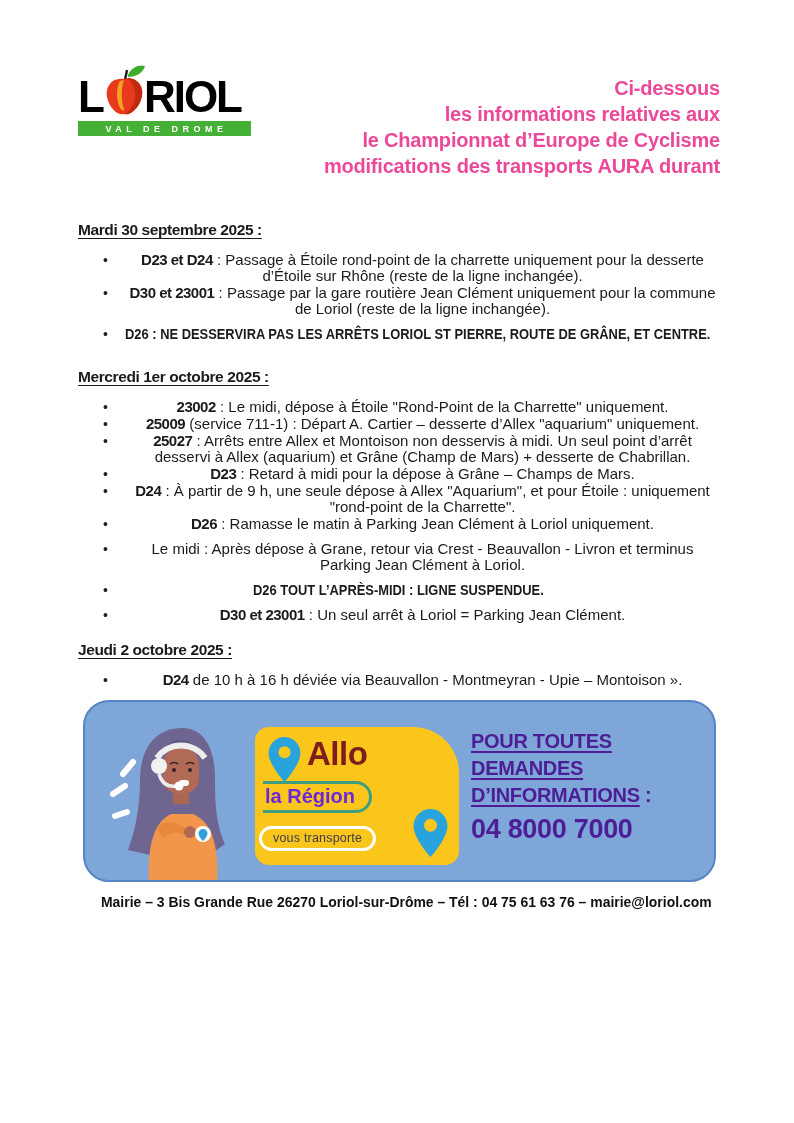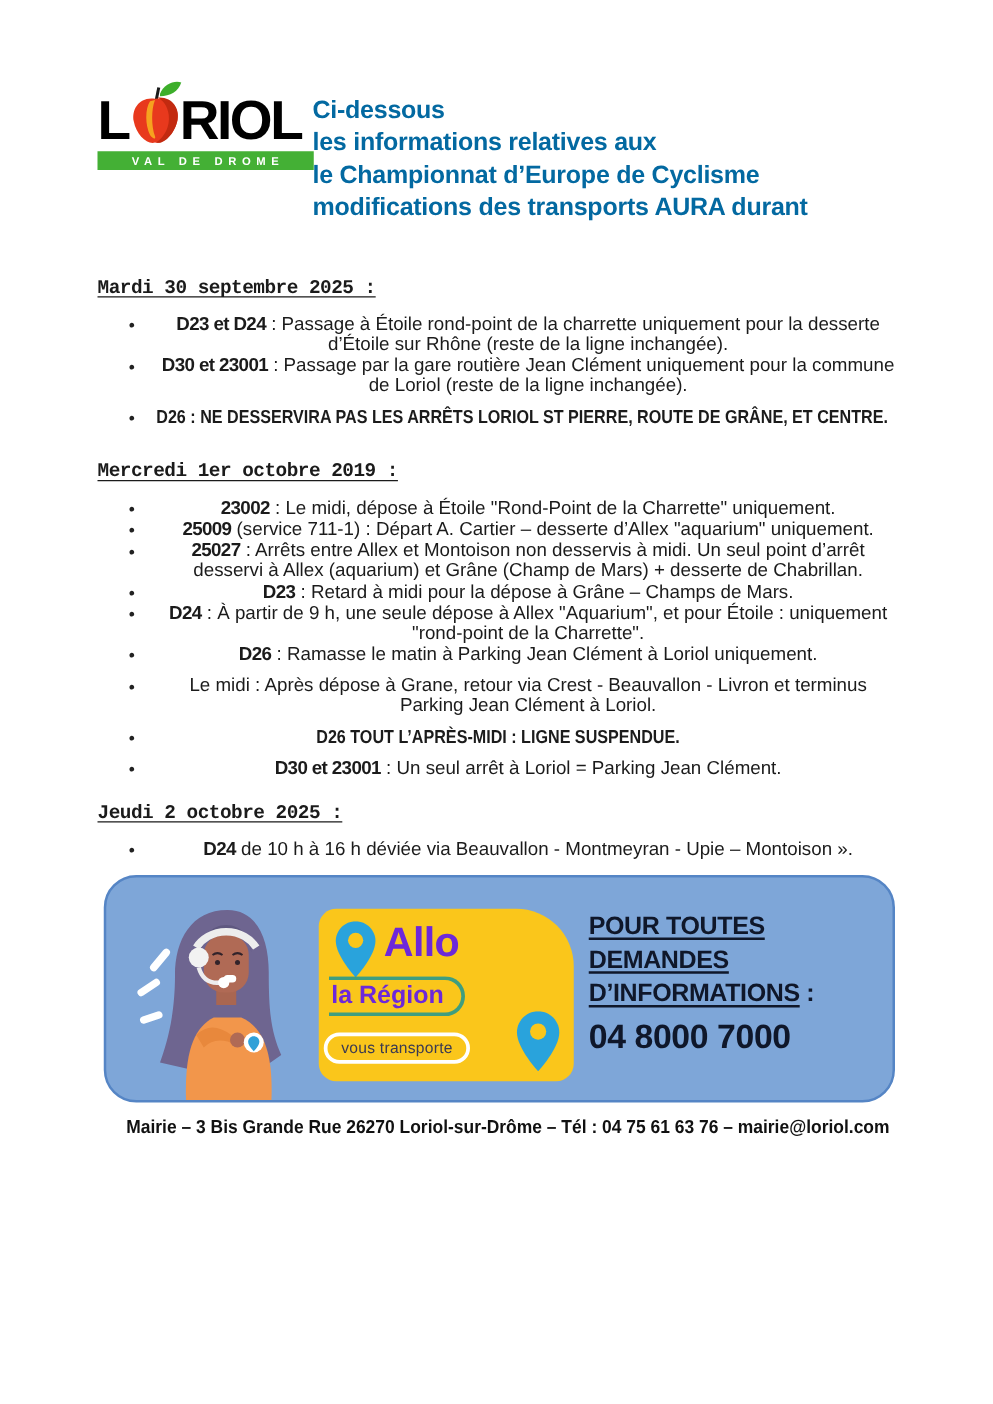--- a/index.html
+++ b/index.html
@@ -14,24 +14,24 @@
     overflow: hidden;
   }
   .content { padding: 75px 74px 0 78px; }
 
   
   .header { display: flex; justify-content: space-between; align-items: flex-start; }
   .logo { width: 172px; flex: 0 0 auto; }
   .logo-word { display: flex; align-items: center; font-weight: bold; font-size: 44px; letter-spacing: -2px; color: #000; line-height: 1; }
   .logo-word .apple { margin: -12px -3px 0 -2px; }
   .logo-bar { width: 173px; background: #44B035; color: #fff; text-align: center; font-size: 9px; font-weight: bold; letter-spacing: 4.5px; padding: 3px 0 2px 4px; margin-top: 2px; }
-  .title { width: 505px; color: #0369a1; font-weight: bold; font-size: 20px; line-height: 26px; letter-spacing: -0.2px; }
-
-  
-  .section-heading { font-size: 15.5px; font-weight: bold; letter-spacing: -0.4px; text-decoration: underline; text-underline-offset: 3px; font-family: Liberation Mono, monospace; }
+  .title { width: 505px; text-align: right; color: #ec4899; font-weight: bold; font-size: 20px; line-height: 26px; letter-spacing: -0.2px; }
+
+  
+  .section-heading { font-size: 15.5px; font-weight: bold; letter-spacing: -0.4px; text-decoration: underline; text-underline-offset: 3px; }
   .sec1 { margin-top: 42px; }
   .sec2 { margin-top: 26px; }
   .sec3 { margin-top: 18px; }
   ul.bullets { list-style: none; margin-top: 13px; }
   ul.bullets li { position: relative; padding-left: 47px; font-size: 15px; line-height: 16px; margin-top: 1px; text-align: center; }
   ul.bullets li::before { content: "•"; position: absolute; left: 25px; top: 0; font-size: 14px; color: #222; }
   ul.bullets li.gap { margin-top: 9px; }
   b.run { font-weight: bold; letter-spacing: -0.5px; }
   .squeeze { display: inline-block; transform: scaleX(0.86); transform-origin: 0 50%; white-space: nowrap; font-weight: bold; }
 
@@ -49,37 +49,37 @@
   .allo-card {
     position: absolute; left: 170px; top: 25px;
     width: 204px; height: 138px;
     background: #FAC61B;
     border-radius: 14px 46px 14px 14px;
     z-index: 2;
   }
   .pin { position: absolute; }
   .pin-top { left: 13px; top: 10px; width: 33px; height: 45px; }
   .pin-bottom { left: 158px; top: 82px; width: 35px; height: 48px; }
-  .allo-title { position: absolute; left: 52px; top: 8px; font-size: 33px; font-weight: bold; color: #6d28d9; letter-spacing: -0.5px; }
+  .allo-title { position: absolute; left: 52px; top: 8px; font-size: 33px; font-weight: bold; color: #7f1d1d; letter-spacing: -0.5px; }
   .region-bracket {
     position: absolute; left: 8px; top: 54px;
     display: inline-block;
     border: 3px solid #3F9E7F; border-left: 0;
     border-radius: 0 17px 17px 0;
     padding: 1px 14px 2px 2px;
     font-size: 20px; font-weight: bold; color: #6d28d9;
   }
   .vt-pill {
     position: absolute; left: 4px; top: 99px;
     display: inline-block;
     border: 3px solid #ffffff; border-radius: 15px;
     padding: 2px 11px 3px;
     font-size: 12.5px; font-weight: normal; color: #3A3A52; letter-spacing: 0.2px;
   }
-  .info-block { position: absolute; left: 386px; top: 26px; width: 240px; color: #0f172a; z-index: 2; }
+  .info-block { position: absolute; left: 386px; top: 26px; width: 240px; color: #4c1d95; z-index: 2; }
   .info-line { font-size: 20px; font-weight: bold; line-height: 27px; letter-spacing: -0.3px; }
   .info-line .u { text-decoration: underline; text-underline-offset: 3px; }
   .phone { font-size: 27px; font-weight: bold; margin-top: 5px; letter-spacing: -0.3px; }
 
   
   .footer { margin-top: 11px; text-align: center; font-size: 15px; font-weight: bold; color: #111; }
 </style>
 </head>
 <body>
 
@@ -112,21 +112,21 @@
     <div class="sec1">
       <div class="section-heading">Mardi 30 septembre 2025 :</div>
       <ul class="bullets">
         <li><b class="run">D23 et D24</b><span> : Passage à Étoile rond-point de la charrette uniquement pour la desserte d’Étoile sur Rhône (reste de la ligne inchangée).</span></li>
         <li><b class="run">D30 et 23001</b><span> : Passage par la gare routière Jean Clément uniquement pour la commune de Loriol (reste de la ligne inchangée).</span></li>
         <li class="gap"><span class="squeeze">D26 : NE DESSERVIRA PAS LES ARRÊTS LORIOL ST PIERRE, ROUTE DE GRÂNE, ET CENTRE.</span></li>
       </ul>
     </div>
 
     <div class="sec2">
-      <div class="section-heading">Mercredi 1er octobre 2019 :</div>
+      <div class="section-heading">Mercredi 1er octobre 2025 :</div>
       <ul class="bullets">
         <li><b class="run">23002</b><span> : Le midi, dépose à Étoile "Rond-Point de la Charrette" uniquement.</span></li>
         <li><b class="run">25009</b><span> (service 711-1) : Départ A. Cartier – desserte d’Allex "aquarium" uniquement.</span></li>
         <li><b class="run">25027</b><span> : Arrêts entre Allex et Montoison non desservis à midi. Un seul point d’arrêt desservi à Allex (aquarium) et Grâne (Champ de Mars) + desserte de Chabrillan.</span></li>
         <li><b class="run">D23</b><span> : Retard à midi pour la dépose à Grâne – Champs de Mars.</span></li>
         <li><b class="run">D24</b><span> : À partir de 9 h, une seule dépose à Allex "Aquarium", et pour Étoile : uniquement "rond-point de la Charrette".</span></li>
         <li><b class="run">D26</b><span> : Ramasse le matin à Parking Jean Clément à Loriol uniquement.</span></li>
         <li class="gap"><b class="run"></b><span>Le midi : Après dépose à Grane, retour via Crest - Beauvallon - Livron et terminus Parking Jean Clément à Loriol.</span></li>
         <li class="gap"><span class="squeeze">D26 TOUT L’APRÈS-MIDI : LIGNE SUSPENDUE.</span></li>
         <li class="gap"><b class="run">D30 et 23001</b><span> : Un seul arrêt à Loriol = Parking Jean Clément.</span></li>

